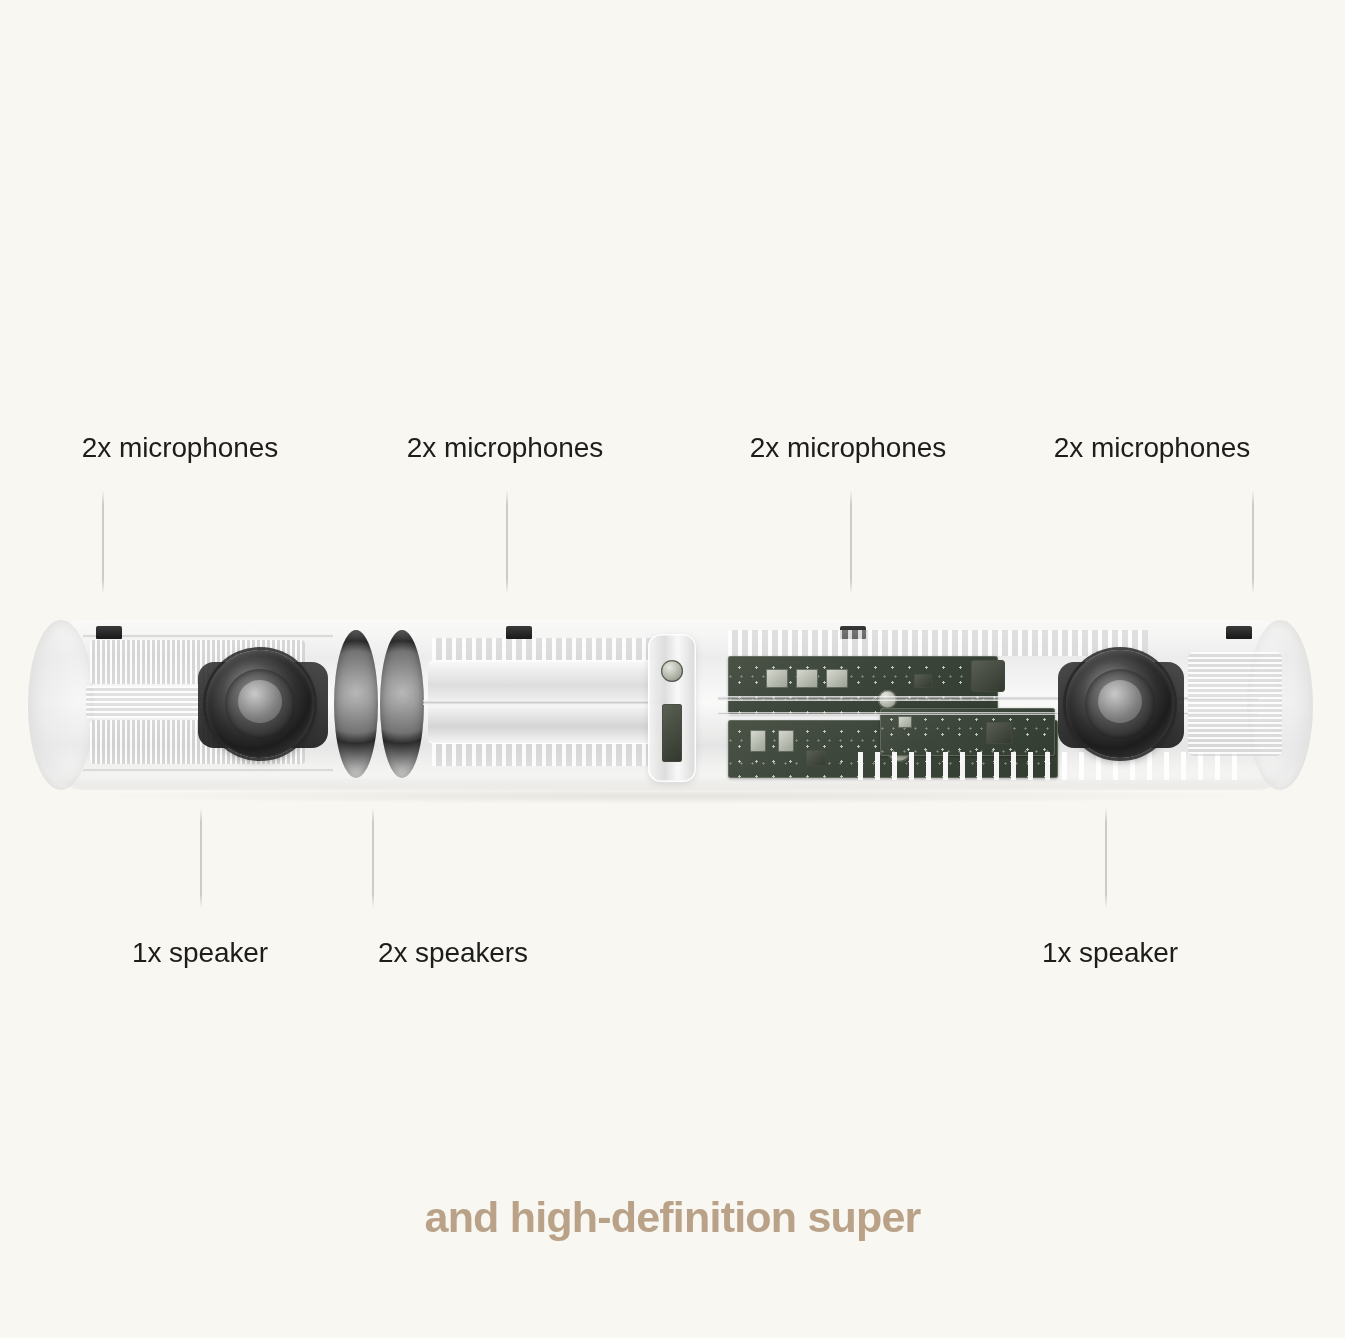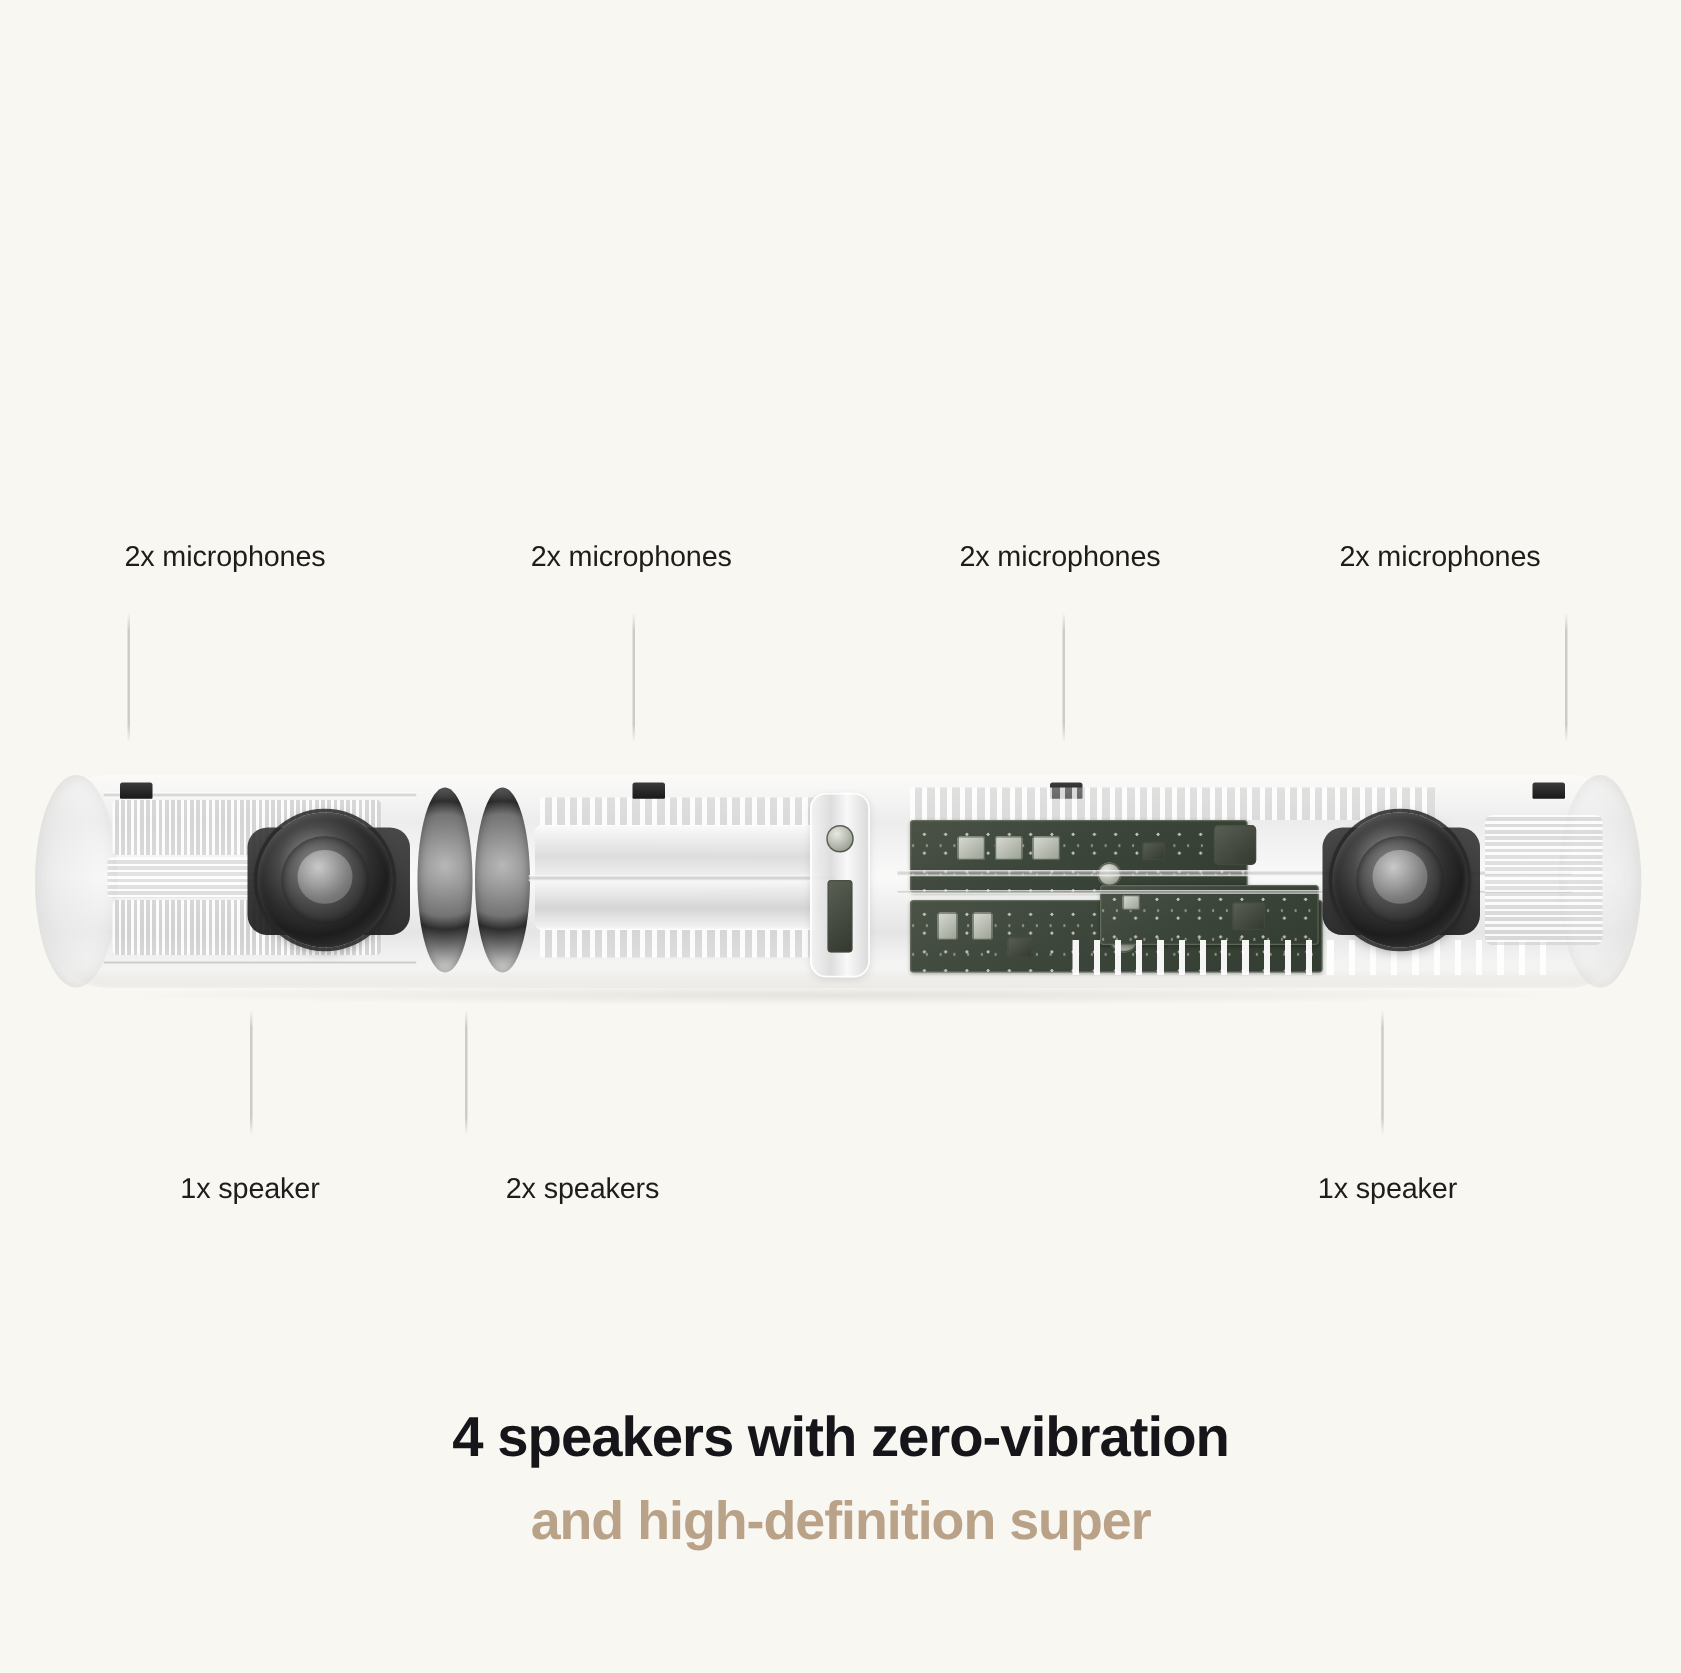--- a/index.html
+++ b/index.html
@@ -27,21 +27,21 @@
     font-weight:700;
     line-height:1.22;
     letter-spacing:-1.6px;
     color:#111111;
   }
   .headline .hl-accent { color:#f7ce1b; }
 
   
   .callout {
     position:absolute;
-    font-size:23px;
+    font-size:28px;
     font-weight:400;
     color:#1d1d1b;
     white-space:nowrap;
     transform:translateX(-50%);
     letter-spacing:-0.1px;
   }
   .callout.top { top:432px; }
   .callout.bottom { top:937px; }
 
   
@@ -376,19 +376,18 @@
     <div class="xray-block grille-h" style="left:1160px; top:40px; width:94px; height:104px; border-radius:6px;"></div>
 
     <div class="ground"></div>
   </div>
 
   <div class="leader bottom" style="left:200px;  top:808px; height:100px"></div>
   <div class="leader bottom" style="left:372px;  top:808px; height:100px"></div>
   <div class="leader bottom" style="left:1105px; top:808px; height:100px"></div>
 
   <div class="callout bottom" style="left:200px">1x speaker</div>
-  <div class="callout bottom" style="left:466px">2x speakers</div>
+  <div class="callout bottom" style="left:453px">2x speakers</div>
   <div class="callout bottom" style="left:1110px">1x speaker</div>
 
-  <div class="caption line1">4 speakers with zero-vibration</div>
   <div class="caption line2">and high-definition super</div>
 
 </div>
 
 </body></html>

